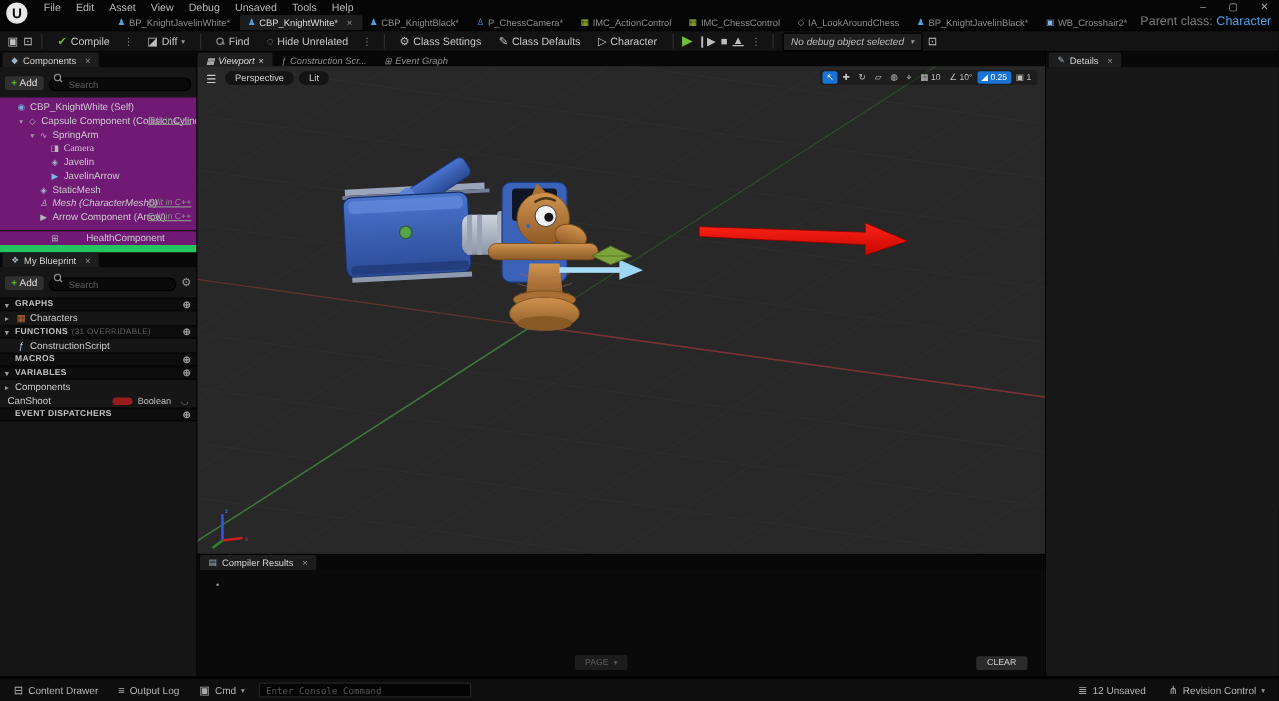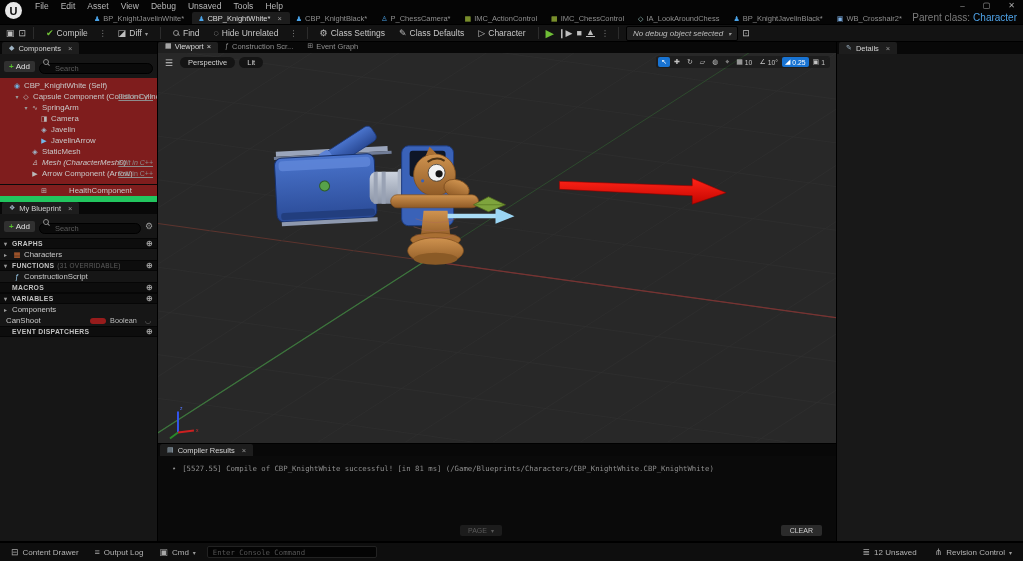--- a/index.html
+++ b/index.html
@@ -65,21 +65,21 @@
              font-size:8px; color:#e0e0e0; padding:1px 5px; }
   .add-btn .plus { color:#58c22e; font-weight:bold; font-size:8px; }
   .search-wrap { position:relative; flex:1; }
   .search-wrap input { width:100%; height:11px; background:#0a0a0a; border:1px solid #000;
                        border-radius:7px; color:#bbb; font-size:7.5px; padding:0 4px 0 15px;
                        font-family:"Liberation Sans", sans-serif; outline:none; }
   .search-wrap input::placeholder { color:#5c5c5c; }
   .search-wrap .mag { position:absolute; left:4px; top:2px; }
   .gear-ico { font-size:9px; color:#9a9a9a; }
 
-  .tree { flex:1; background:#7f1d1d; overflow:hidden; padding-top:2px; }
+  .tree { flex:1; background:#701a75; overflow:hidden; padding-top:2px; }
   .tree-row { position:relative; display:flex; align-items:center; height:11px; font-size:7.8px;
               color:#c9c9c9; white-space:nowrap; }
   .tree-row.sep-above { margin-top:5px; border-top:1px solid #0a0a0a; padding-top:1px;gap:18px; }
   .tree-row .exp { width:8px; font-size:6px; color:#9a9a9a; text-align:center; flex:none; }
   .tree-row .t-ico { width:10px; font-size:7px; text-align:center; flex:none; margin-right:2px; }
   .edit-link { position:absolute; right:4px; font-size:7px; color:#8d8d8d; text-decoration:underline; }
 
   .bp-rows { flex:1; background:#161616; overflow:hidden; }
   .bp-section { display:flex; align-items:center; height:11px; background:#0d0d0d;
                 border-top:1px solid #060606; border-bottom:1px solid #060606;
@@ -91,21 +91,21 @@
   .bp-item .exp { width:8px; font-size:6px; color:#9a9a9a; }
   .bp-item .b-ico { width:10px; text-align:center; font-size:7.5px; margin-right:2px; }
   .bp-var { display:flex; align-items:center; height:11px; font-size:7.8px; color:#c9c9c9; padding:0 6px; }
   .type-pill { width:16px; height:6px; border-radius:3px; background:#971c1c; margin-left:auto; margin-right:4px; }
   .type-label { font-size:7.3px; color:#bdbdbd; margin-right:8px; }
   .eye-ico { color:#8a8a8a; font-size:7px; margin-left:auto; }
   .bp-var .eye-ico { margin-left:0; }
 
   
   .vtabs { height:11px; background:#080808; display:flex; align-items:flex-end; }
-  .vtab { display:flex; align-items:flex-start; gap:3px; padding:0 7px; height:11px; font-size:7.5px; color:#8f8f8f; }
+  .vtab { display:flex; align-items:flex-end; gap:3px; padding:0 7px; height:11px; font-size:7.5px; color:#8f8f8f;font-style:italic; }
   .vtab.active { background:#1f1f1f; color:#d8d8d8; border-radius:2px 2px 0 0; }
   .vtab .p-ico { font-size:7px; }
   .viewport { position:relative; height:390px; background:#282828; overflow:hidden; }
   .vp-overlay-left { position:absolute; left:4px; top:4px; display:flex; align-items:center; gap:4px; z-index:4; }
   .vp-burger { color:#cfcfcf; font-size:9px; padding:0 3px; }
   .vp-pill { background:rgba(12,12,12,.72); border-radius:8px; padding:1px 8px; font-size:7.5px; color:#cfcfcf; }
   .vp-tools { position:absolute; right:6px; top:3px; display:flex; align-items:center; gap:1px; z-index:4;
               background:rgba(10,10,10,.35); border-radius:3px; padding:1px 2px; }
   .vp-tool { display:flex; align-items:center; gap:2px; padding:1px 3px; border-radius:2px;
              font-size:7px; color:#c3c3c3; }
@@ -288,21 +288,21 @@
               <span class="exp">▾</span>
               <span class="t-ico" style="color: rgb(185, 185, 185);">◇</span>
               <span>Capsule Component (CollisionCylinder)</span>
               <span class="edit-link">Edit in C++</span>
             </div>
             <div class="tree-row" style="padding-left: 22px;">
               <span class="exp">▾</span>
               <span class="t-ico" style="color: rgb(185, 185, 185);">∿</span>
               <span>SpringArm</span>
             </div>
-            <div class="tree-row" style="padding-left: 31px;">
+            <div class="tree-row" style="padding-left: 31px; font-family: Liberation Serif, serif;">
               <span class="exp"></span>
               <span class="t-ico" style="color: rgb(185, 185, 185);">◨</span>
               <span>Camera</span>
             </div>
             <div class="tree-row" style="padding-left: 31px;">
               <span class="exp"></span>
               <span class="t-ico" style="color: rgb(159, 182, 201);">◈</span>
               <span>Javelin</span>
             </div>
             <div class="tree-row" style="padding-left: 31px;">
@@ -585,21 +585,20 @@
         <div class="panel-head">
           <div class="panel-tab">
             <span class="p-ico">▤</span>
             <span>Compiler Results</span>
             <span class="tab-close">×</span>
           </div>
         </div>
         <div class="compiler-body">
           <div class="log-line">
             <span class="log-bullet">•</span>
-            <span>[5527.55] Compile of CBP_KnightWhite successful! [in 81 ms] (/Game/Blueprints/Characters/CBP_KnightWhite.CBP_KnightWhite)</span>
           </div>
           <span class="page-btn">
             <span>PAGE</span>
               <span class="chev" style="color:#5a5a5a">▾</span>
           </span>
           <span class="clear-btn">CLEAR</span>
         </div>
       </div>
     </div>
 

